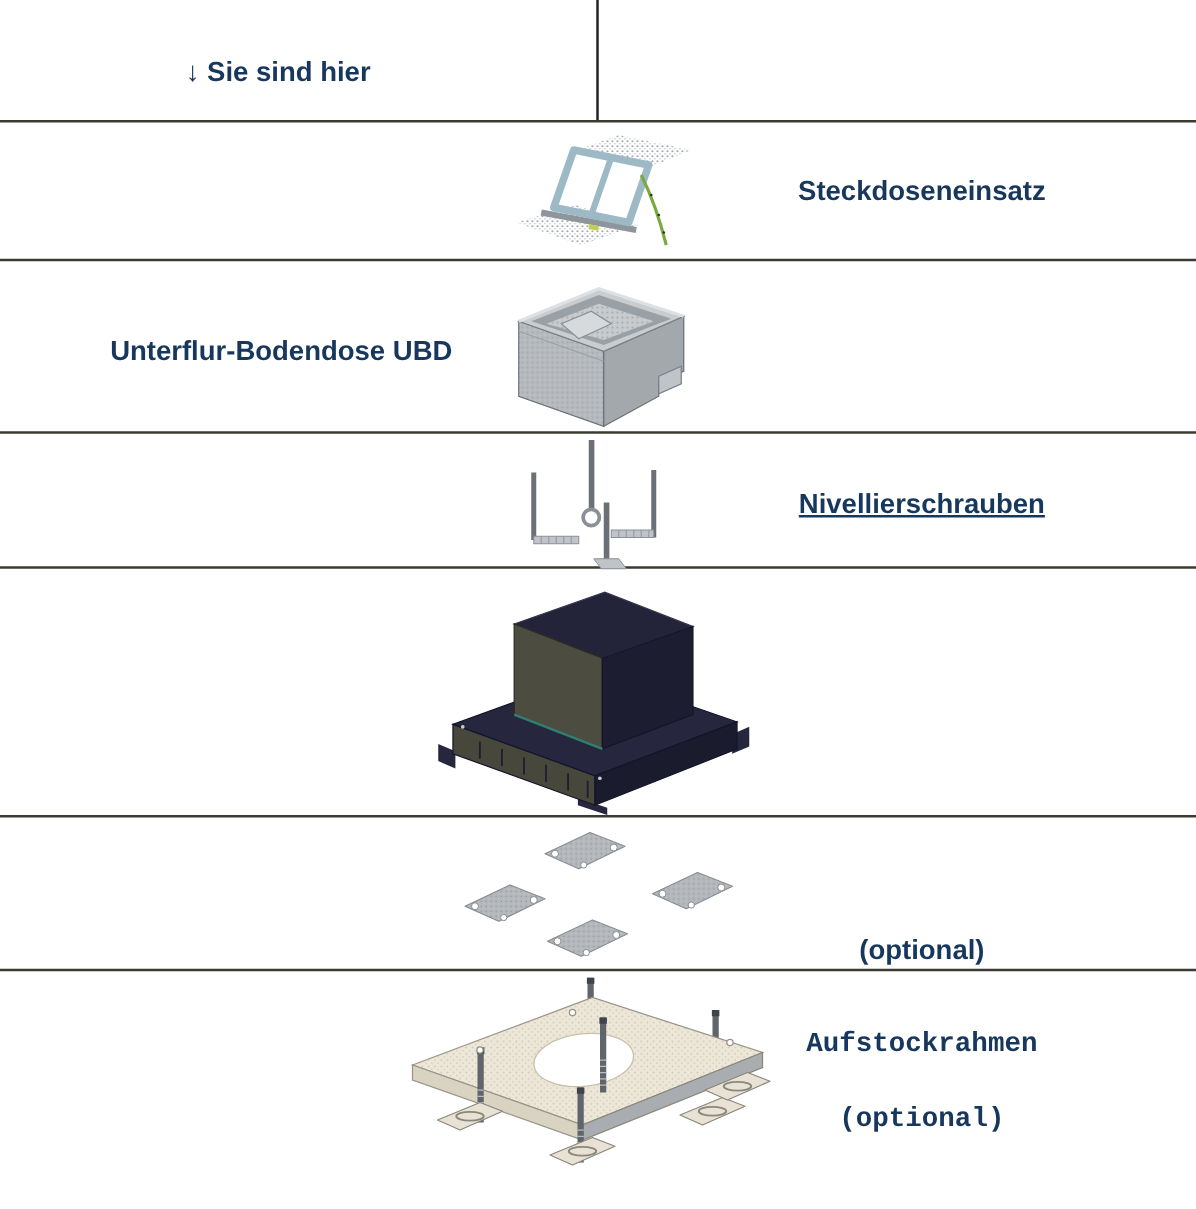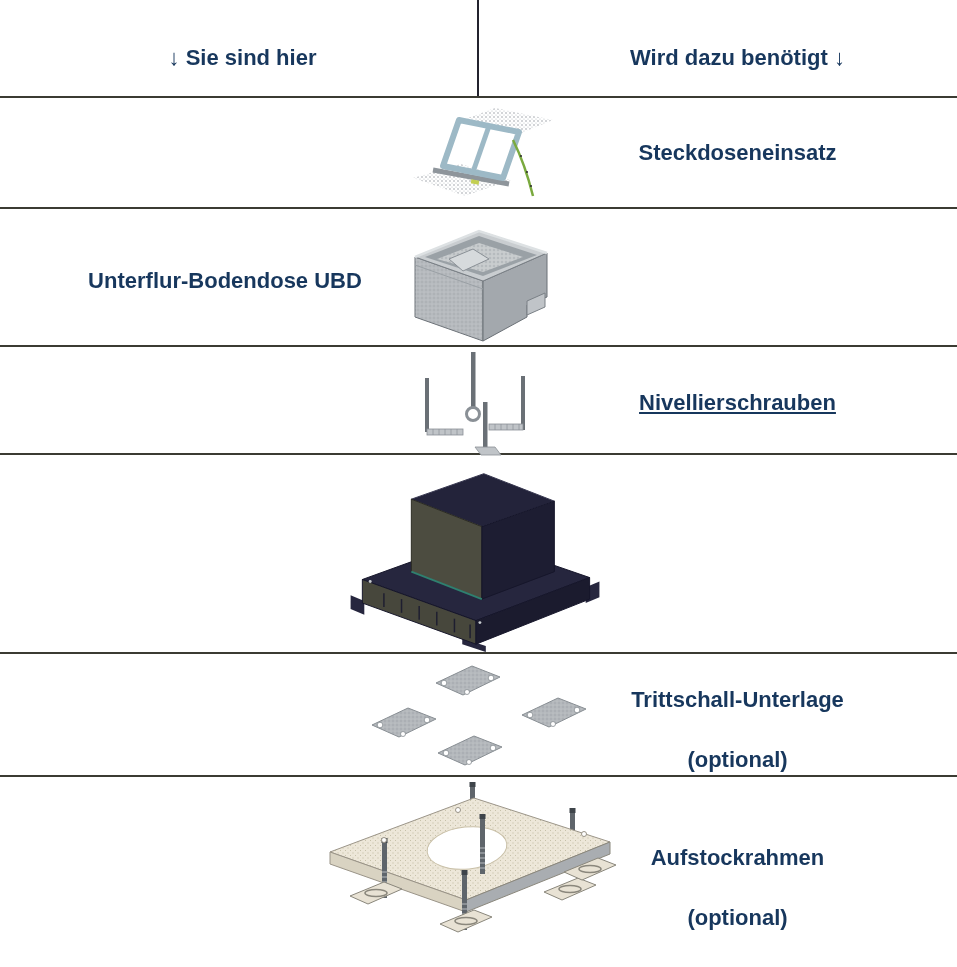--- a/index.html
+++ b/index.html
@@ -15,22 +15,21 @@
   }
   .hdr { font-size:22px; }
   .right-col { left:545px; width:385px; }
   .img { position:absolute; }
 </style>
 </head>
 <body>
 
 <div class="page">
 
-  <div class="lbl hdr" style="left:0; top:43px; width:445px;margin-left:20px;">↓ Sie sind hier</div>
-  <div class="lbl hdr right-col" style="top:43px;">Wird dazu benötigt ↓</div>
+  <div class="lbl hdr" style="left:0; top:43px; width:445px;">↓ Sie sind hier</div>
   <div class="vline"></div>
 
   <div class="hline" style="top:96px"></div>
   <div class="hline" style="top:207px"></div>
   <div class="hline" style="top:345px"></div>
   <div class="hline" style="top:453px"></div>
   <div class="hline" style="top:652px"></div>
   <div class="hline" style="top:775px"></div>
 
   <svg class="img" style="left:413px; top:104px;" width="142" height="100" viewBox="0 0 142 100">
@@ -147,21 +146,21 @@
         <circle cx="8" cy="17" r="2.8" fill="#ffffff" stroke="#878d92" stroke-width="0.8"></circle>
         <circle cx="55" cy="12" r="2.8" fill="#ffffff" stroke="#878d92" stroke-width="0.8"></circle>
         <circle cx="31" cy="26" r="2.5" fill="#ffffff" stroke="#878d92" stroke-width="0.8"></circle>
       </g>
     </defs>
     <use href="#pad" x="86" y="4"></use>
     <use href="#pad" x="22" y="46"></use>
     <use href="#pad" x="172" y="36"></use>
     <use href="#pad" x="88" y="74"></use>
   </svg>
-  <div class="lbl right-col" style="top:685px;"><span>Trittschall-Unterlage</span><br>
+  <div class="lbl right-col" style="top:685px;"><br>
        <span>(optional)</span></div>
 
   <svg class="img" style="left:322px; top:782px;" width="298" height="156" viewBox="0 0 298 156">
     <defs>
       <pattern id="d6" width="5" height="5" patternUnits="userSpaceOnUse">
         <circle cx="1" cy="1" r="0.7" fill="#c4bba2"></circle>
           <circle cx="3.5" cy="3.5" r="0.5" fill="#aea789"></circle>
       </pattern>
       <g id="foot">
         <polygon points="0,14 34,0 52,7 18,22" fill="#e8e2d4" stroke="#8a877c" stroke-width="1" stroke-linejoin="round"></polygon>
@@ -195,16 +194,16 @@
     <use href="#screw" x="140" y="88"></use>
 
     <use href="#foot" x="28" y="100"></use>
     <use href="#foot" x="118" y="128"></use>
     <use href="#foot" x="222" y="96"></use>
     <use href="#foot" x="242" y="76"></use>
     <circle cx="136" cy="28" r="2.5" fill="#ffffff" stroke="#9a9488"></circle>
     <circle cx="62" cy="58" r="2.5" fill="#ffffff" stroke="#9a9488"></circle>
     <circle cx="262" cy="52" r="2.5" fill="#ffffff" stroke="#9a9488"></circle>
   </svg>
-  <div class="lbl right-col" style="top:843px;"><span>Aufstockrahmen</span><br>
+  <div class="lbl right-col" style="top:821px;font-family:Liberation Mono, monospace;"><span>Aufstockrahmen</span><br>
        <span>(optional)</span></div>
 
 </div>
 
 </body></html>

